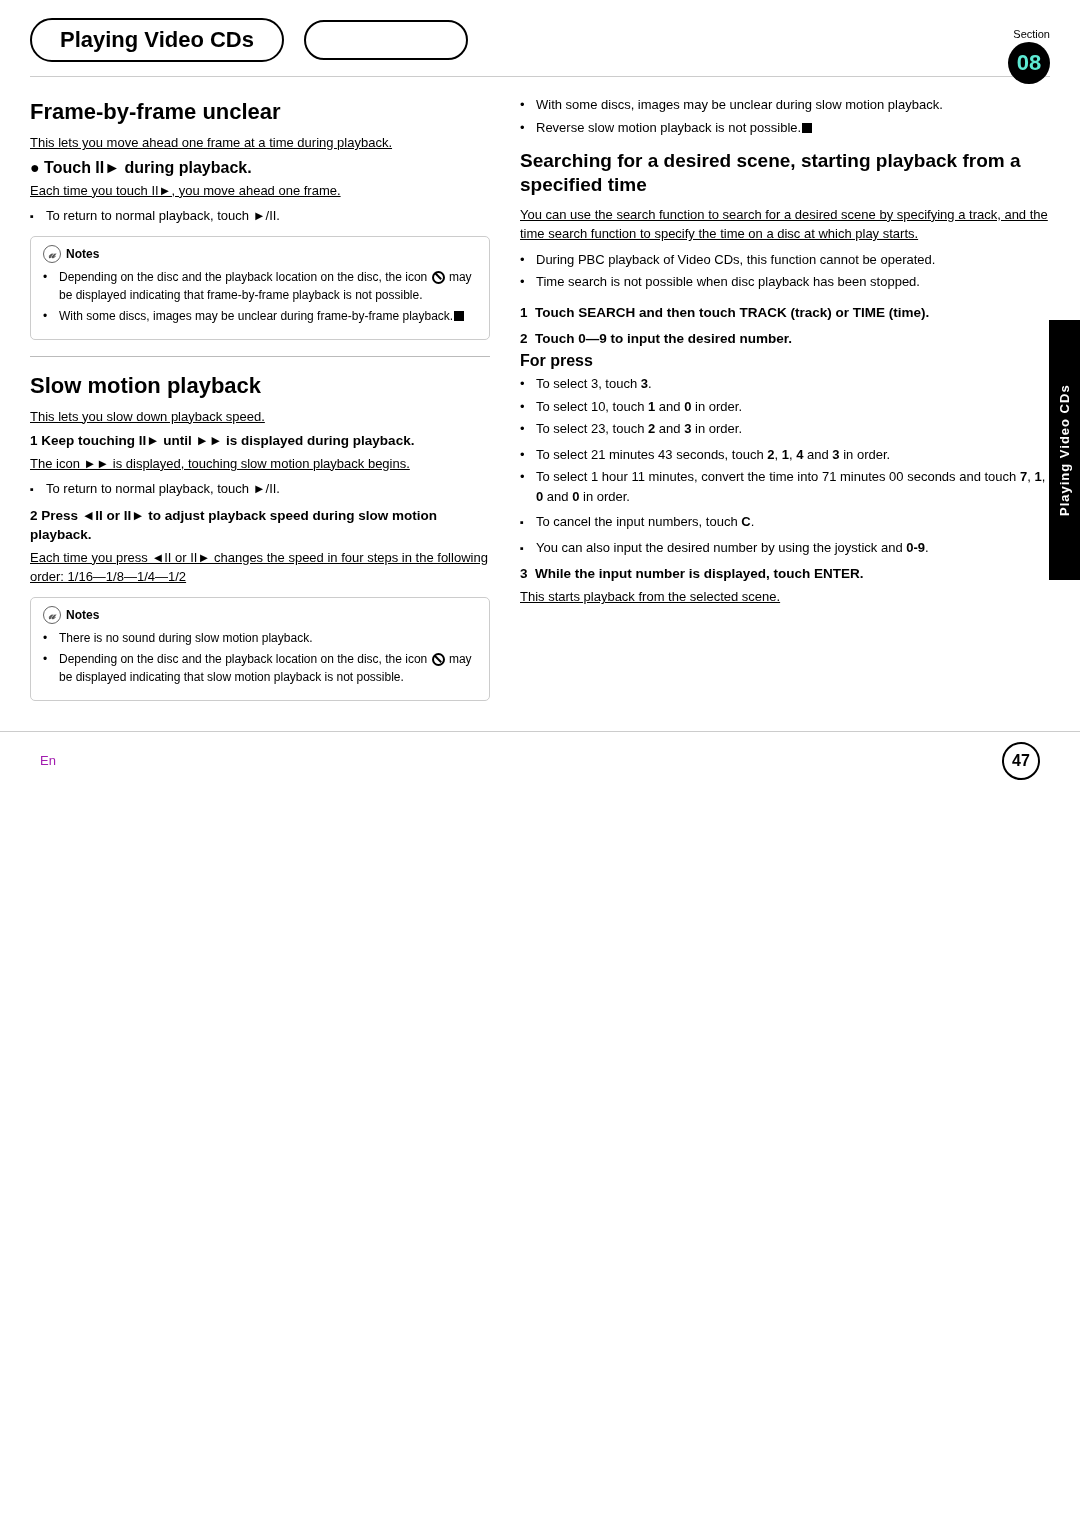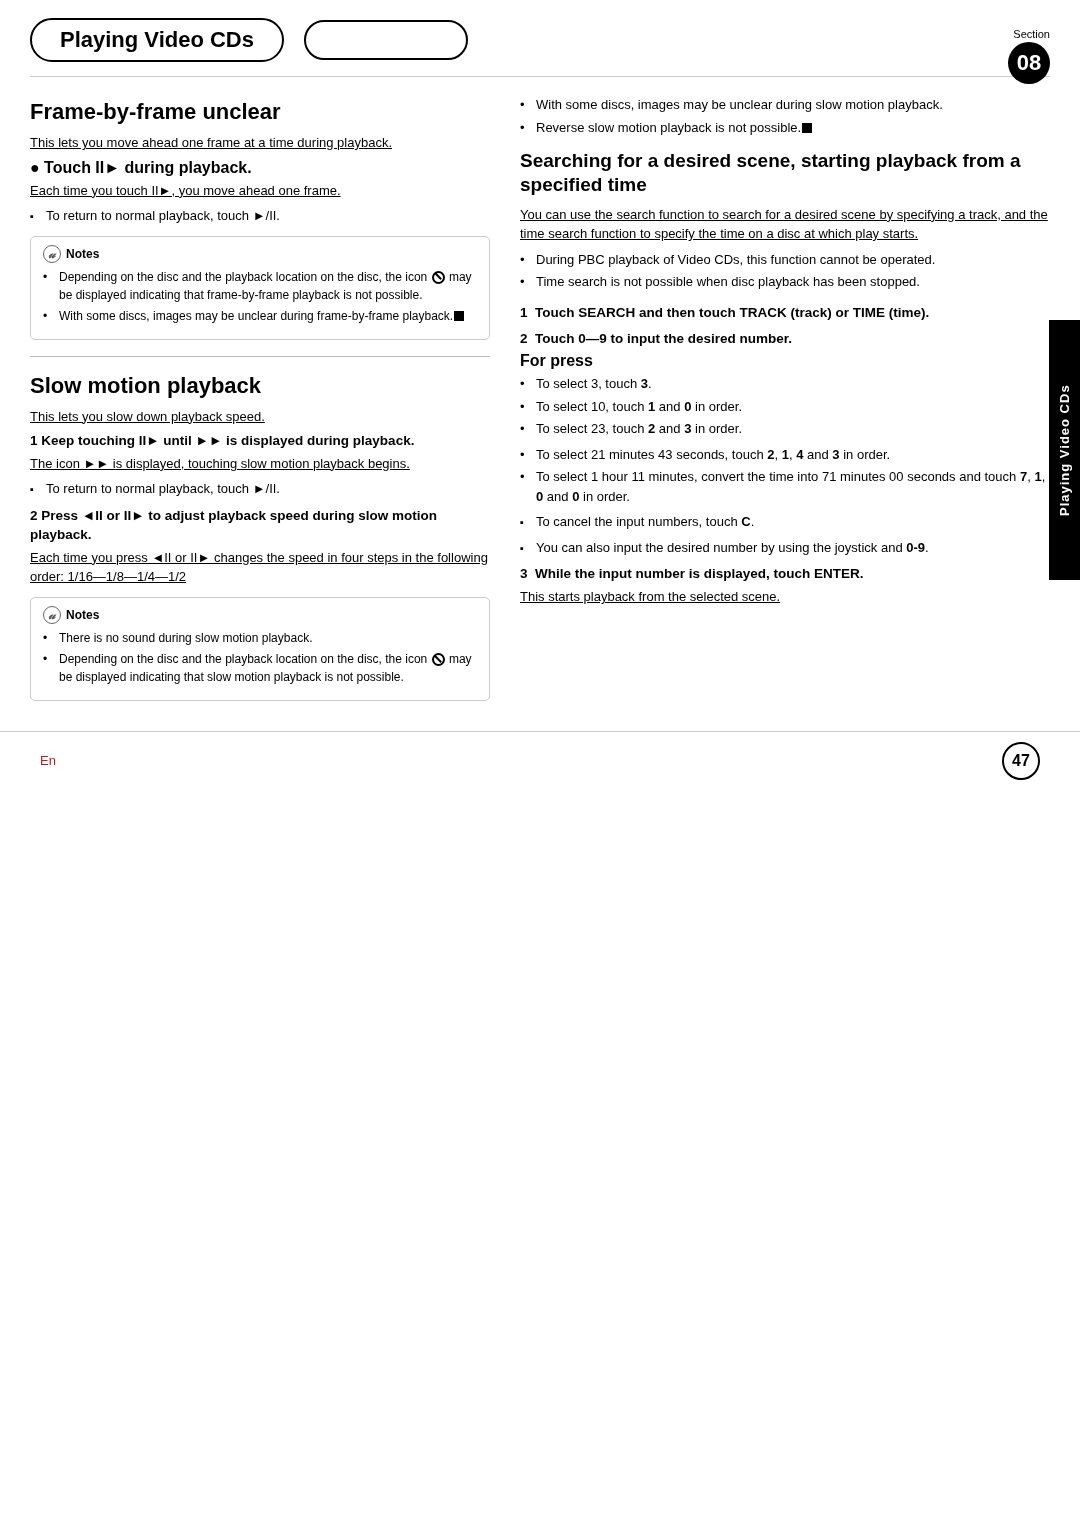--- a/index.html
+++ b/index.html
@@ -49,21 +49,21 @@
       align-items: flex-end;
     }
 
     .section-label {
       font-size: 11px;
       color: #000;
     }
 
     .section-number-box {
       background: #000;
-      color: #ffffff;
+      color: #5eead4;
       border-radius: 50%;
       width: 42px;
       height: 42px;
       display: flex;
       align-items: center;
       justify-content: center;
       font-size: 22px;
       font-weight: bold;
       margin-top: 2px;
     }
@@ -246,21 +246,21 @@
       display: flex;
       justify-content: space-between;
       align-items: center;
       padding: 10px 40px;
       margin-top: 20px;
       border-top: 1px solid #ccc;
     }
 
     .footer-lang {
       font-size: 13px;
-      color: #b91c1c;
+      color: #a21caf;
       text-align: right;
     }
 
     .footer-page {
       border: 2px solid #000;
       border-radius: 50%;
       width: 38px;
       height: 38px;
       display: flex;
       align-items: center;

